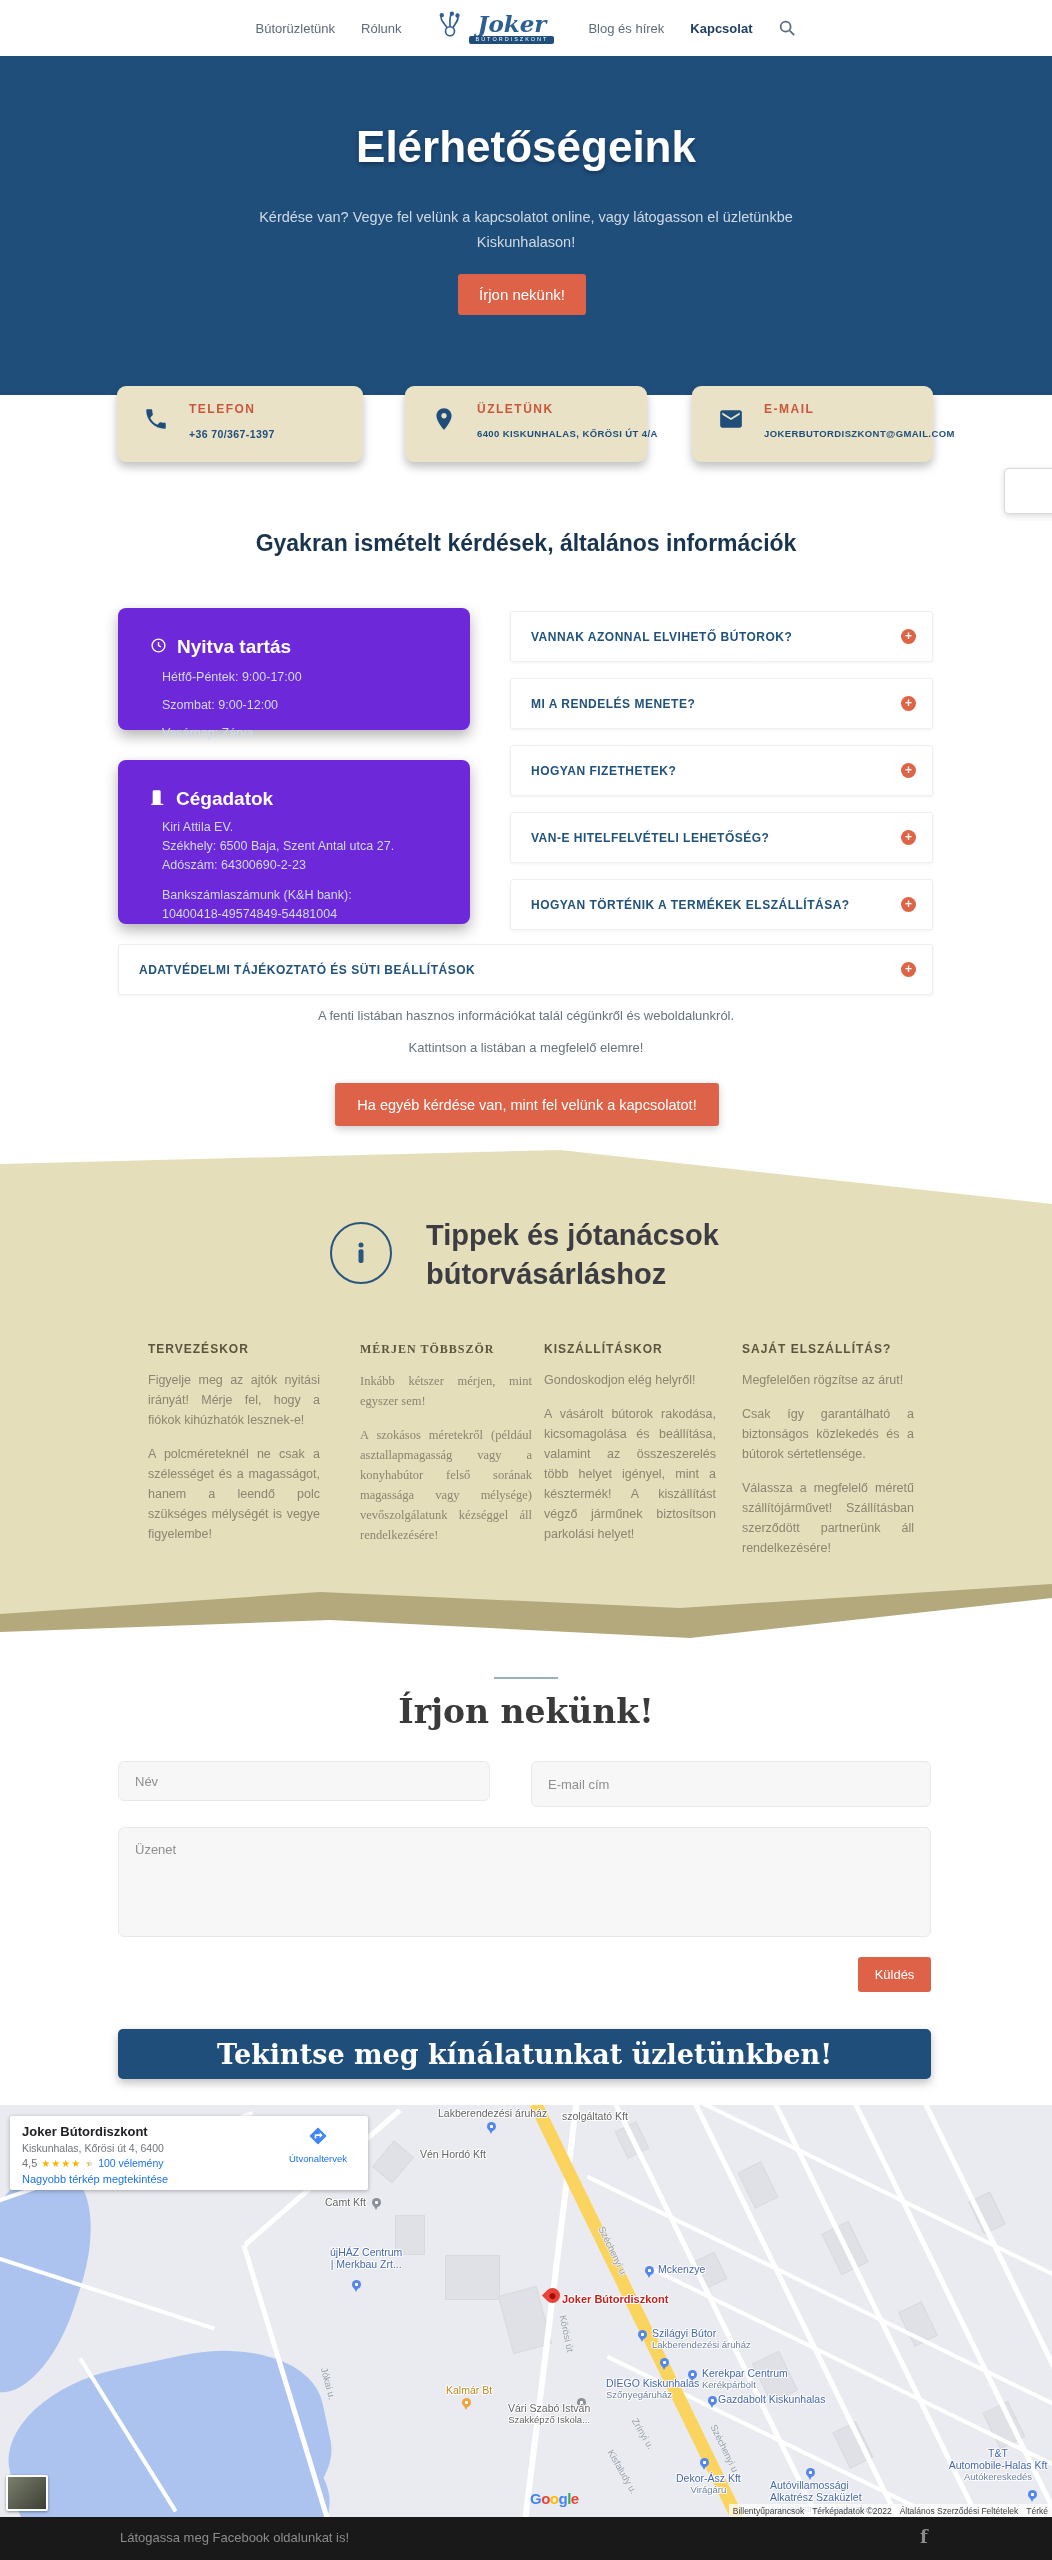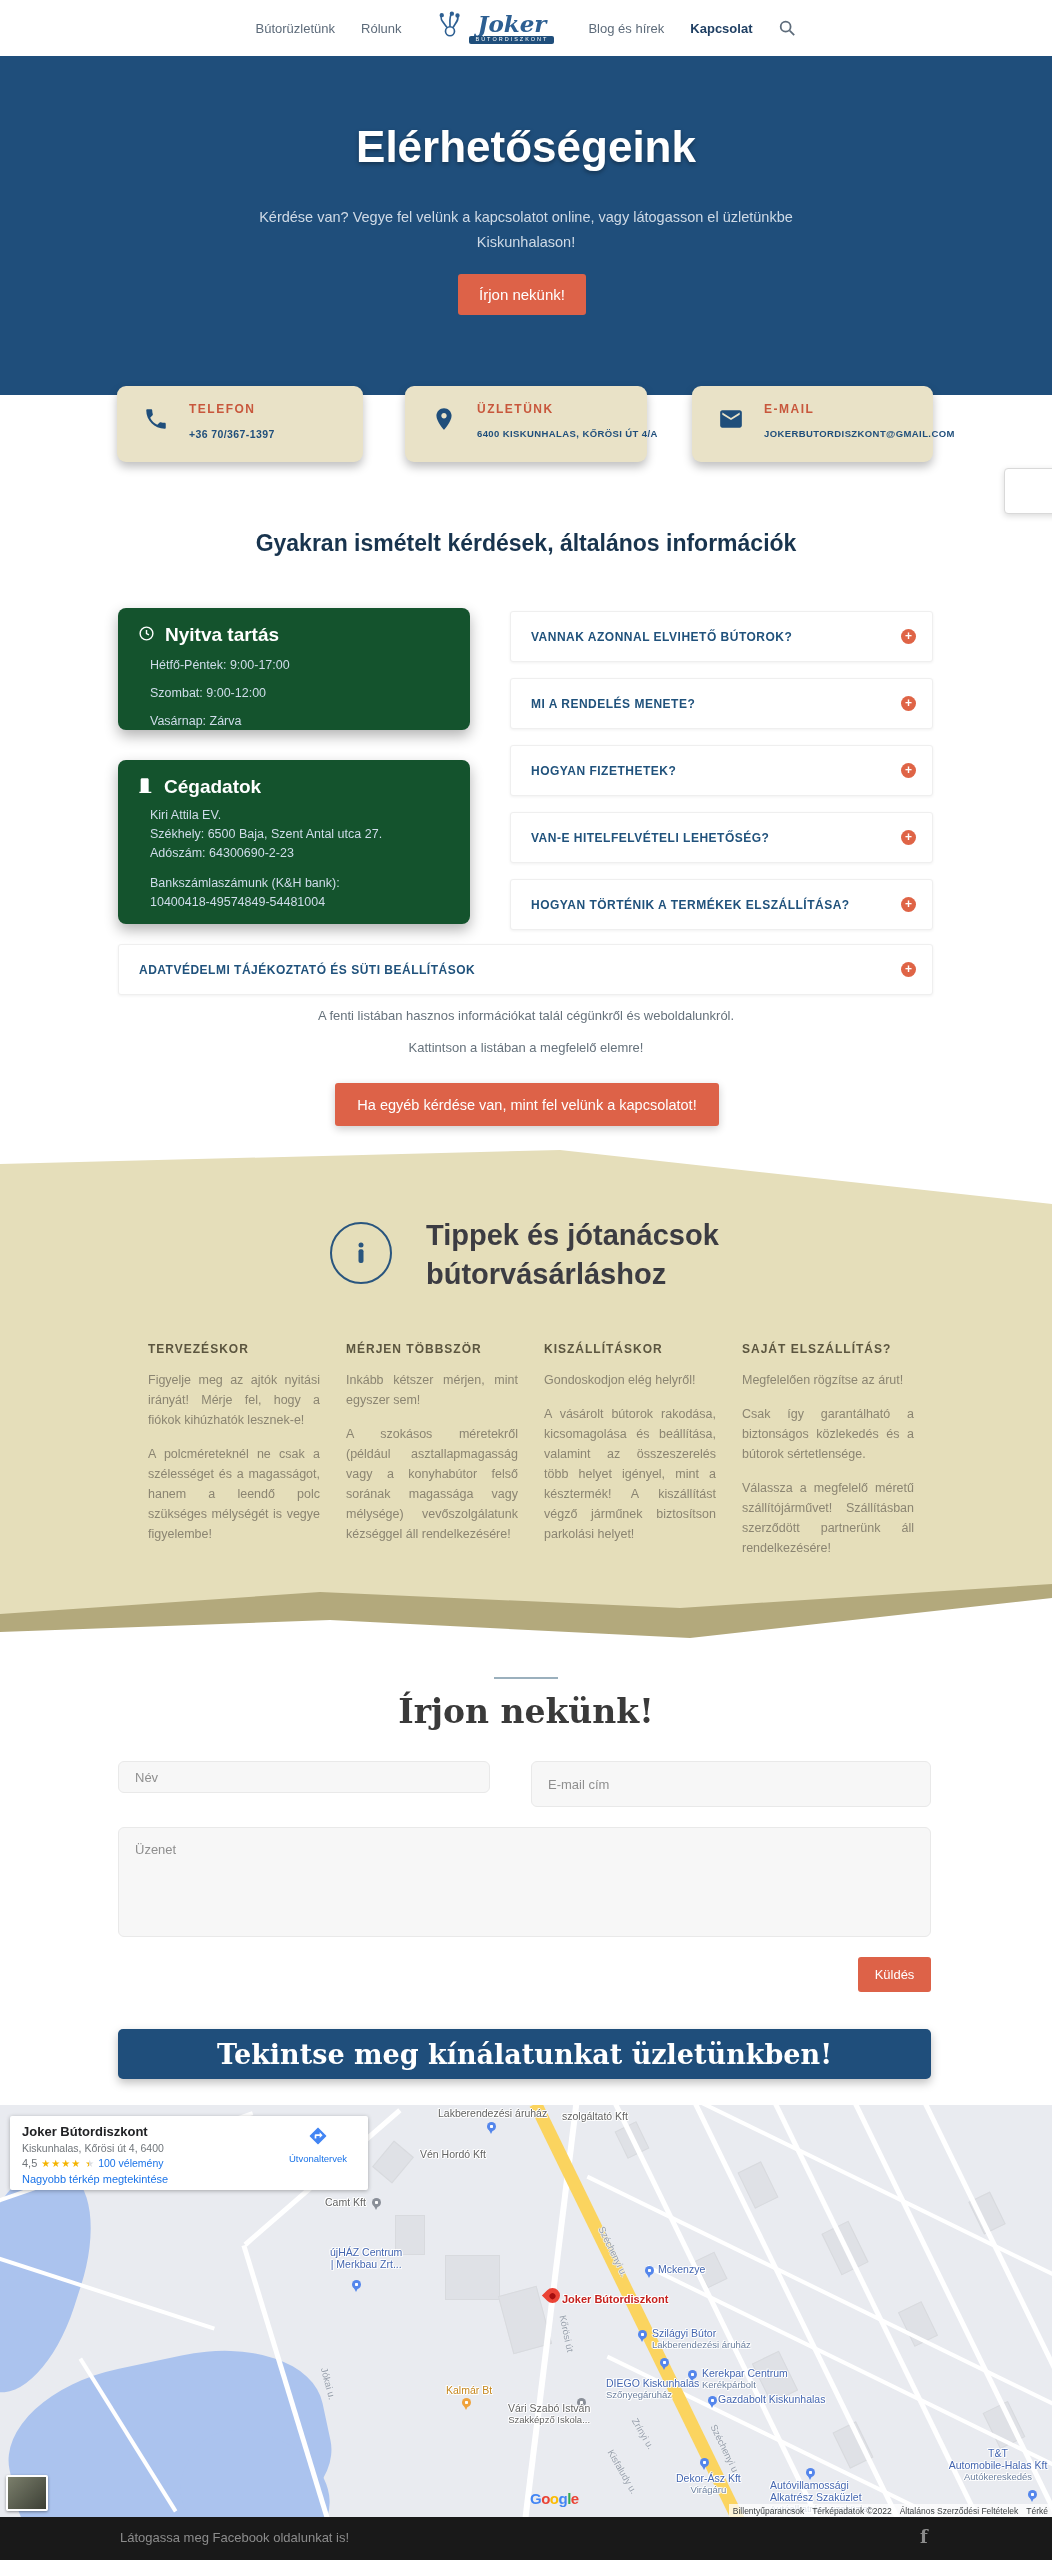--- a/index.html
+++ b/index.html
@@ -23,21 +23,21 @@
   .btn{background:#dd6248;color:#fff;border:none;border-radius:3px;cursor:pointer;font-family:"Liberation Sans",sans-serif;}
   .hero-btn{position:absolute;left:458px;top:218px;width:128px;height:41px;font-size:15px;}
   
   .ccard{position:absolute;top:386px;height:76px;background:#e9e2c7;border-radius:9px;box-shadow:0 5px 10px rgba(0,0,0,.25);z-index:5;}
   .ccard .cicon{position:absolute;left:26px;top:20px;width:26px;height:26px;}
   .ccard .clabel{position:absolute;left:72px;top:16px;font-size:12px;font-weight:bold;letter-spacing:1.5px;color:#c8573c;}
   .ccard .cvalue{position:absolute;left:72px;top:42px;font-size:10.5px;font-weight:bold;letter-spacing:.4px;color:#1f4e7b;white-space:nowrap;}
   .side-widget{position:absolute;left:1004px;top:468px;width:70px;height:44px;background:#fff;border:1px solid #d9d9d9;border-radius:4px 0 0 4px;box-shadow:0 2px 6px rgba(0,0,0,.15);z-index:6;}
   
   .faq-title{position:absolute;left:0;top:530px;width:100%;text-align:center;font-size:23px;font-weight:bold;color:#18344e;}
-  .bluecard{position:absolute;left:118px;width:352px;background:#14532d;border-radius:8px;box-shadow:0 6px 14px rgba(0,0,0,.3);color:#fff;padding:0;box-sizing:border-box;}
+  .bluecard{position:absolute;left:118px;width:352px;background:#6d28d9;border-radius:8px;box-shadow:0 6px 14px rgba(0,0,0,.3);color:#fff;padding:12px;box-sizing:border-box;}
   .bluecard .bc-head{display:flex;align-items:center;gap:10px;padding:16px 0 0 20px;}
   .bluecard .bc-title{font-size:19px;font-weight:bold;}
   .bluecard .bc-row{font-size:12.5px;color:#cfdcea;padding-left:32px;}
   .faq-item{position:absolute;left:510px;width:421px;height:49px;background:#fff;border:1px solid #efefef;border-radius:3px;box-shadow:0 1px 3px rgba(0,0,0,.06);cursor:pointer;}
   .faq-item .q{position:absolute;left:20px;top:0;height:49px;display:flex;align-items:center;font-size:12px;font-weight:bold;letter-spacing:.5px;color:#20527c;}
   .plus{position:absolute;right:16px;top:17px;width:15px;height:15px;border-radius:50%;background:#df6446;color:#fff;font-size:12px;line-height:14px;text-align:center;font-weight:bold;}
   .faq-item.wide{left:118px;width:813px;}
   .faq-note{position:absolute;left:0;width:100%;text-align:center;font-size:13px;color:#66727c;}
   .faq-cta{position:absolute;left:335px;top:1083px;width:384px;height:43px;font-size:14.5px;box-shadow:0 3px 8px rgba(0,0,0,.2);}
   
@@ -255,41 +255,41 @@
       <div class="tips-title">
         <span style="display:block;">Tippek és jótanácsok</span>
         <span style="display:block;">bútorvásárláshoz</span>
       </div>
     </div>
     <div class="tip-col" style="left:148px;">
       <h4>TERVEZÉSKOR</h4>
       <p>Figyelje meg az ajtók nyitási irányát! Mérje fel, hogy a fiókok kihúzhatók lesznek-e!</p>
       <p>A polcméreteknél ne csak a szélességet és a magasságot, hanem a leendő polc szükséges mélységét is vegye figyelembe!</p>
     </div>
-    <div class="tip-col" style="left:346px;">
+    <div class="tip-col" style="left:360px;font-family:Liberation Serif, serif;">
       <h4>MÉRJEN TÖBBSZÖR</h4>
       <p>Inkább kétszer mérjen, mint egyszer sem!</p>
       <p>A szokásos méretekről (például asztallapmagasság vagy a konyhabútor felső sorának magassága vagy mélysége) vevőszolgálatunk kézséggel áll rendelkezésére!</p>
     </div>
     <div class="tip-col" style="left:742px;">
       <h4>SAJÁT ELSZÁLLÍTÁS?</h4>
       <p>Megfelelően rögzítse az árut!</p>
       <p>Csak így garantálható a biztonságos közlekedés és a bútorok sértetlensége.</p>
       <p>Válassza a megfelelő méretű szállítójárművet! Szállításban szerződött partnerünk áll rendelkezésére!</p>
     </div>
     <div class="tip-col" style="left:544px;">
       <h4>KISZÁLLÍTÁSKOR</h4>
       <p>Gondoskodjon elég helyről!</p>
       <p>A vásárolt bútorok rakodása, kicsomagolása és beállítása, valamint az összeszerelés több helyet igényel, mint a késztermék! A kiszállítást végző járműnek biztosítson parkolási helyet!</p>
     </div>
   </div>
 
   <div class="form-divider"></div>
   <div class="form-heading">Írjon nekünk!</div>
-  <input class="tinput" style="left: 118px; top: 1761px; width: 372px; height: 32px;" placeholder="Név">
+  <input class="tinput" style="left: 118px; top: 1761px; width: 372px; height: 40px;" placeholder="Név">
   <input class="tinput" style="left: 531px; top: 1761px; width: 400px; height: 46px;" placeholder="E-mail cím">
   <textarea class="tinput" style="left: 118px; top: 1827px; width: 813px; height: 110px;" placeholder="Üzenet"></textarea>
   <button class="btn submit-btn">Küldés</button>
 
   <div class="banner">
     <span>Tekintse meg kínálatunkat üzletünkben!</span>
   </div>
 
   <div class="map">
 

